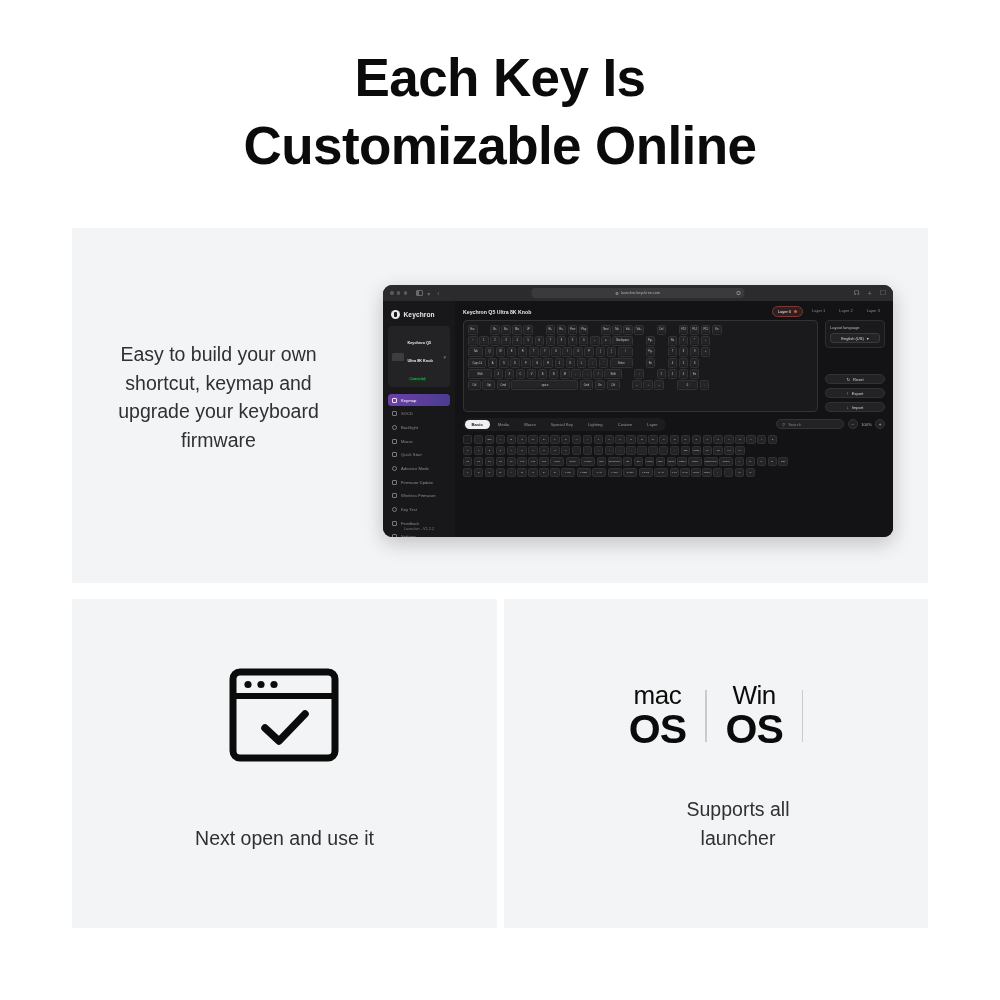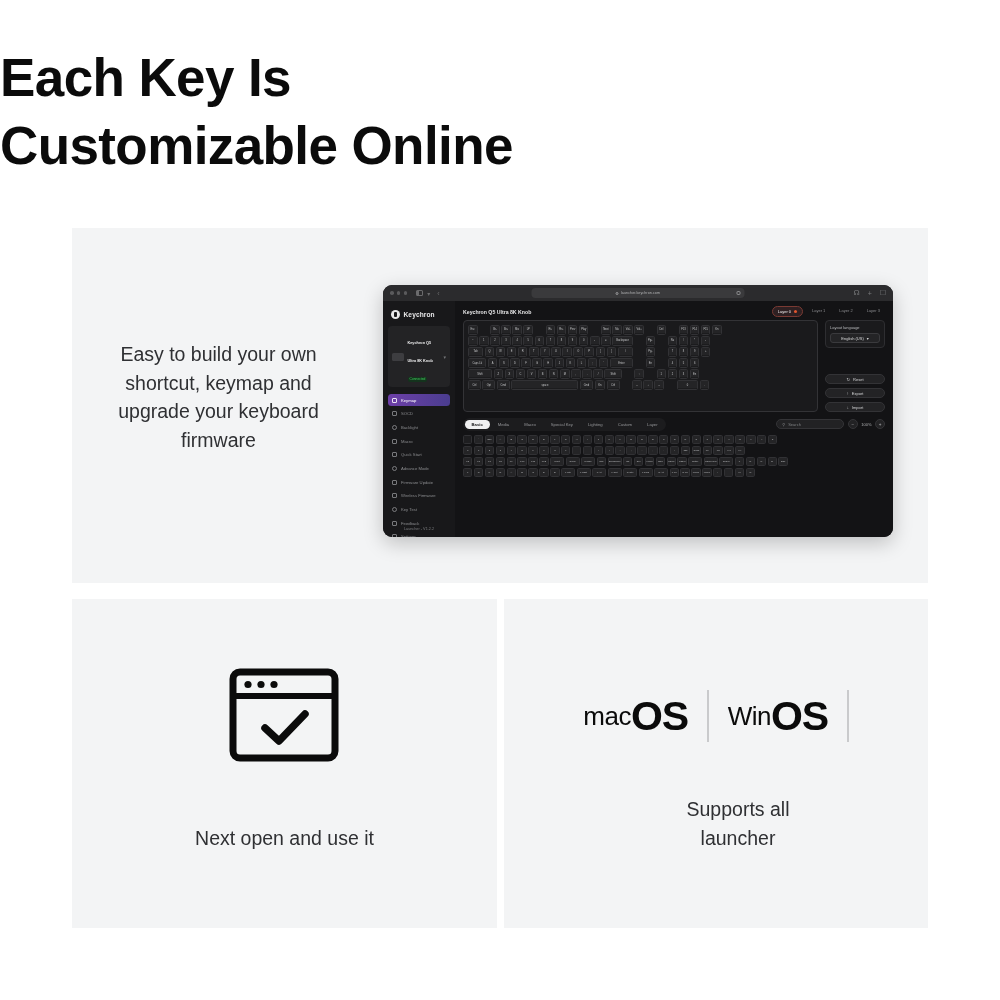--- a/index.html
+++ b/index.html
@@ -7,21 +7,21 @@
     width: 1000px; height: 1000px;
     background: #ffffff;
     font-family: "Liberation Sans", sans-serif;
     -webkit-font-smoothing: antialiased;
   }
   .page { position: relative; width: 1000px; height: 1000px; overflow: hidden; }
 
   
   .headline {
     position: absolute; left: 0; top: 44px; width: 1000px;
-    text-align: left;
+    text-align: center;
     font-size: 53px; line-height: 68px; font-weight: 700;
     letter-spacing: -0.6px; color: #0b0b0b;
   }
   .headline .l2 { display: block; }
 
   
   .card { background: #f3f4f5; }
   .card-top {
     position: absolute; left: 72px; top: 228px;
     width: 856px; height: 355px;
@@ -42,21 +42,21 @@
     font-size: 19.5px; line-height: 29px; font-weight: 400;
   }
   .cap-bl { left: 72px; top: 795px; width: 425px; }
   .cap-br { left: 526px; top: 795px; width: 424px; }
 
   
   .os-row {
     position: absolute; left: 504px; top: 676px; width: 424px; height: 80px;
     display: flex; align-items: center; justify-content: center; gap: 19px;
   }
-  .os-stack { display: flex; flex-direction: row; align-items: center; line-height: 1; }
+  .os-stack { display: flex; flex-direction: column; align-items: center; line-height: 1; }
   .os-top { font-size: 26px; font-weight: 500; letter-spacing: -0.5px; color: #0b0b0b; }
   .os-bot { font-size: 41px; font-weight: 700; letter-spacing: -1px; color: #0b0b0b; margin-top: 1px; }
   .os-single { font-size: 41px; font-weight: 600; letter-spacing: -1px; color: #0b0b0b; }
   .os-div { width: 1.5px; height: 52px; background: #c9cacc; }
 
   
   .app {
     position: absolute; left: 383px; top: 285px; width: 510px; height: 252px;
     background: #1c1c1e; border-radius: 9px; overflow: hidden;
     box-shadow: 0 6px 20px rgba(0,0,0,0.22);

